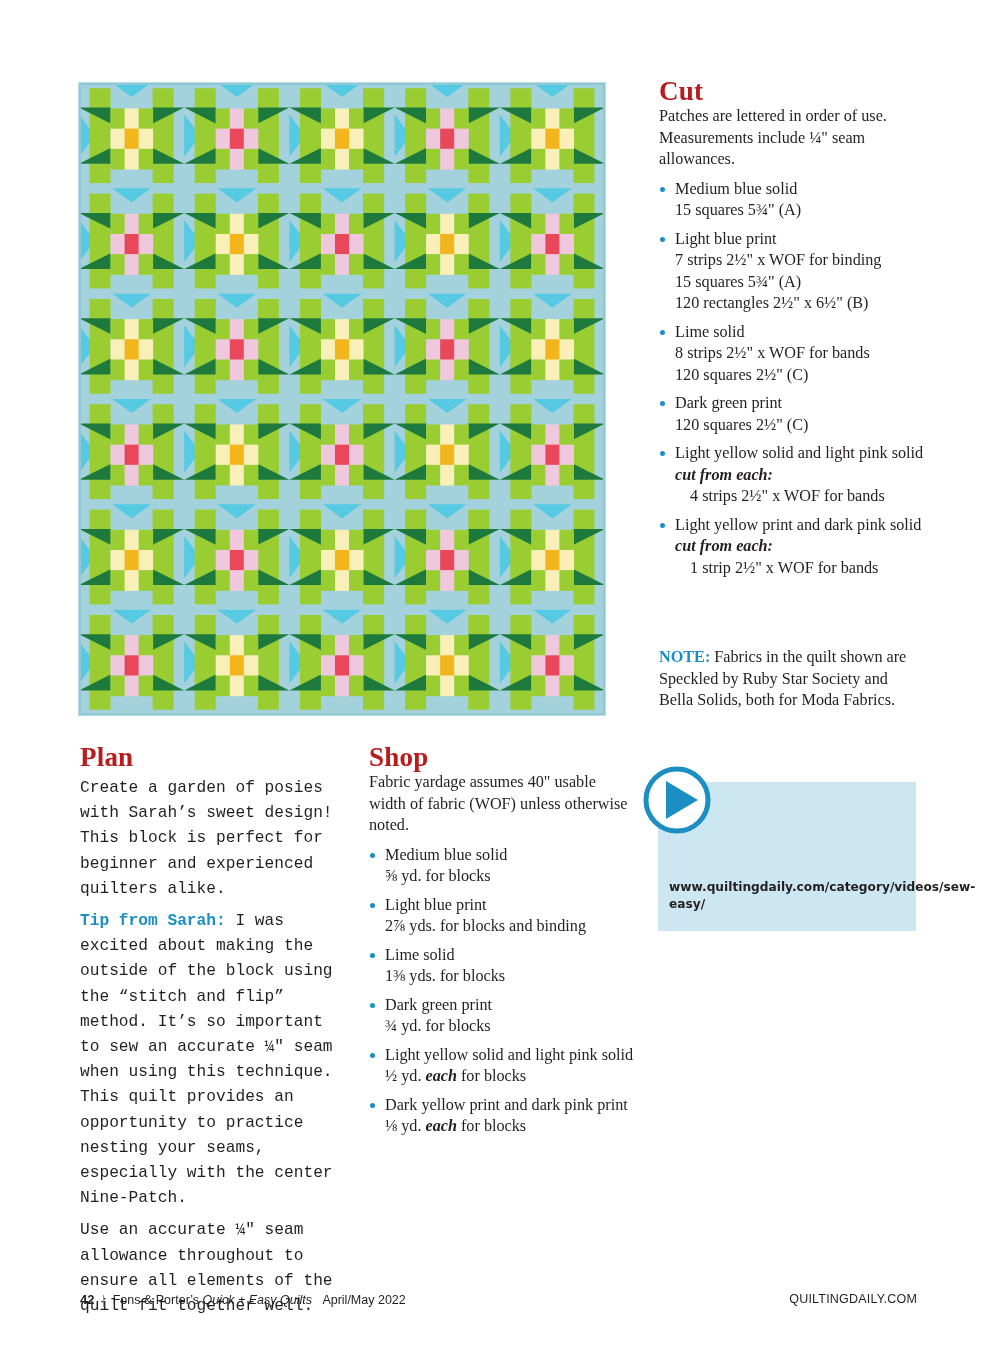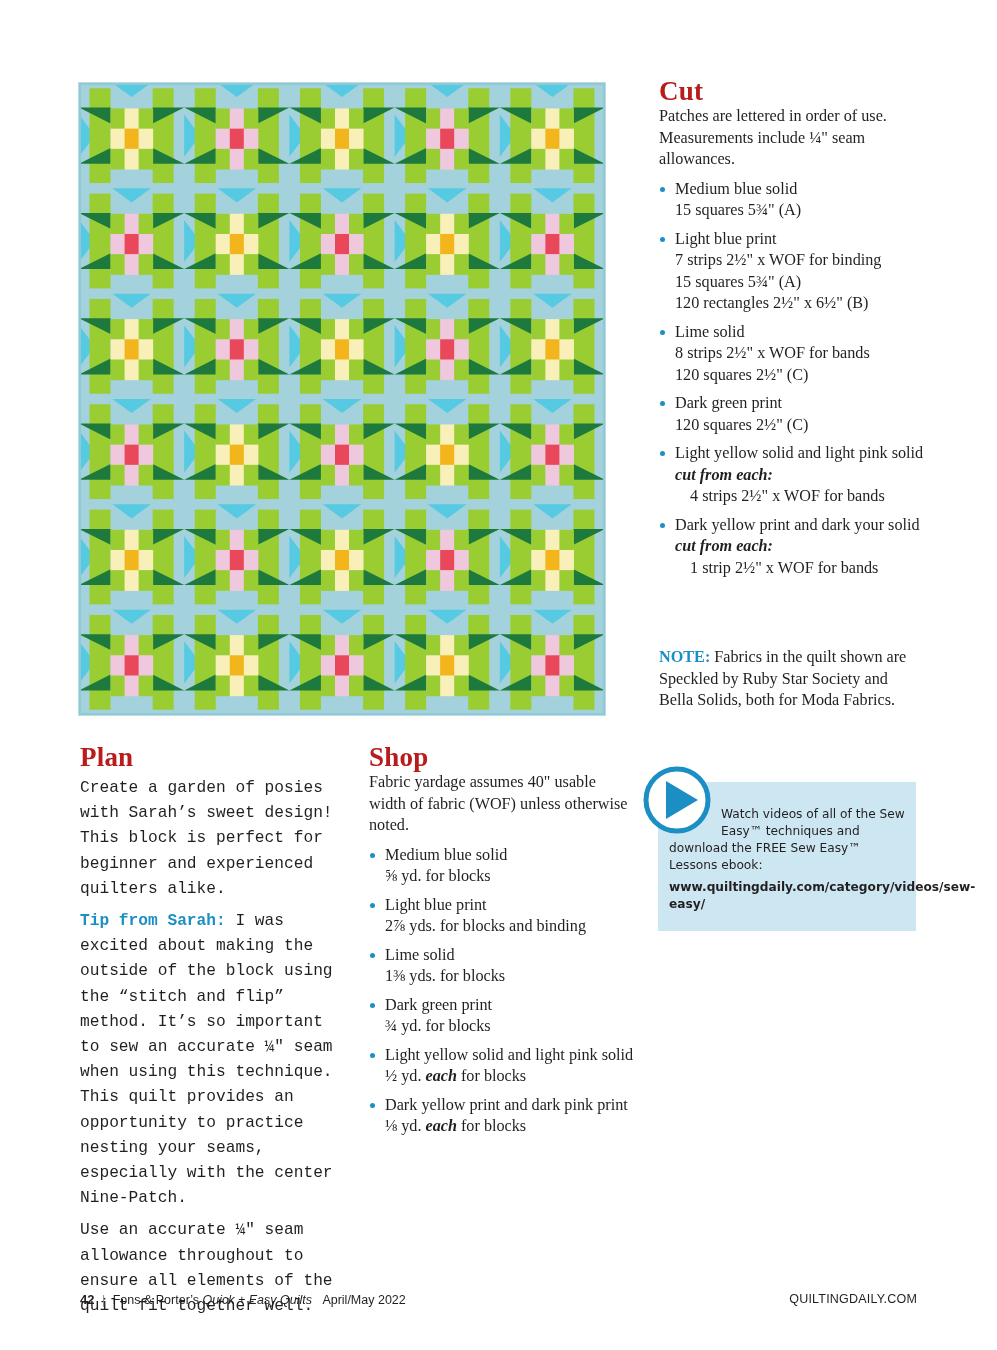--- a/index.html
+++ b/index.html
@@ -620,36 +620,32 @@
         <span class="line">120 squares 2½" (C)</span>
       </li>
       <li>
         <span class="dot"></span>
         <span class="line">Light yellow solid and light pink solid</span>
         <span class="line ital">cut from each:</span>
         <span class="line indent">4 strips 2½" x WOF for bands</span>
       </li>
       <li>
         <span class="dot"></span>
-        <span class="line">Dark yellow print and dark your solid</span>
+        <span class="line">Light yellow print and dark pink solid</span>
         <span class="line ital">cut from each:</span>
         <span class="line indent">1 strip 2½" x WOF for bands</span>
       </li>
     </ul>
 </section>
 
 <p id="note" class="body-text" style="margin:0;">
   <span class="label">NOTE:</span><span> Fabrics in the quilt shown are Speckled by Ruby Star Society and Bella Solids, both for Moda Fabrics.</span>
 </p>
 
 <div id="video-box">
-  <div class="vtext">
-    <span class="first">Watch videos of all of the Sew Easy™ techniques and</span>
-    <span>download the FREE Sew Easy™ Lessons ebook:</span>
-  </div>
   <div class="vurl">www.quiltingdaily.com/category/videos/sew-easy/</div>
 </div>
 <svg id="play-icon" viewBox="0 0 70 70">
   <circle cx="35" cy="35" r="31" fill="#ffffff" stroke="#1b8fc4" stroke-width="5"></circle>
   <polygon points="24,16 24,54 56,35" fill="#1b8fc4"></polygon>
 </svg>
 
 <section id="plan" class="body-text">
   <h2 class="heading">Plan</h2>
   <p>Create a garden of posies with Sarah’s sweet design! This block is perfect for beginner and experienced quilters alike.</p>

